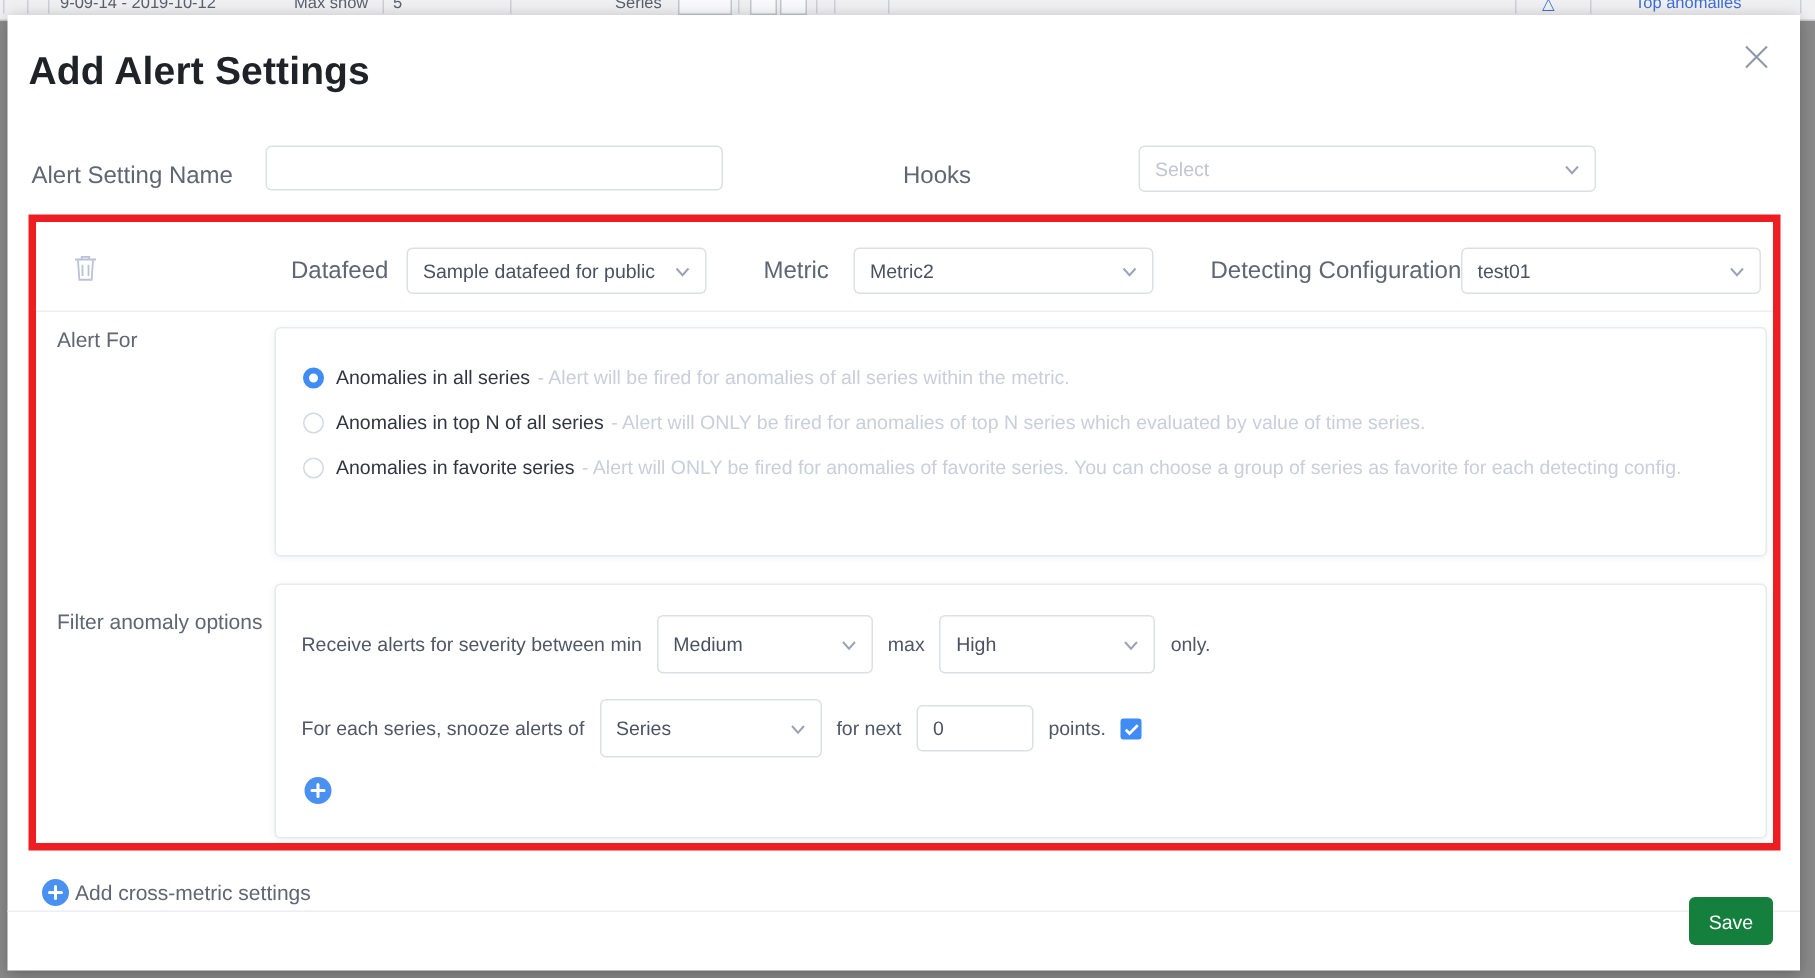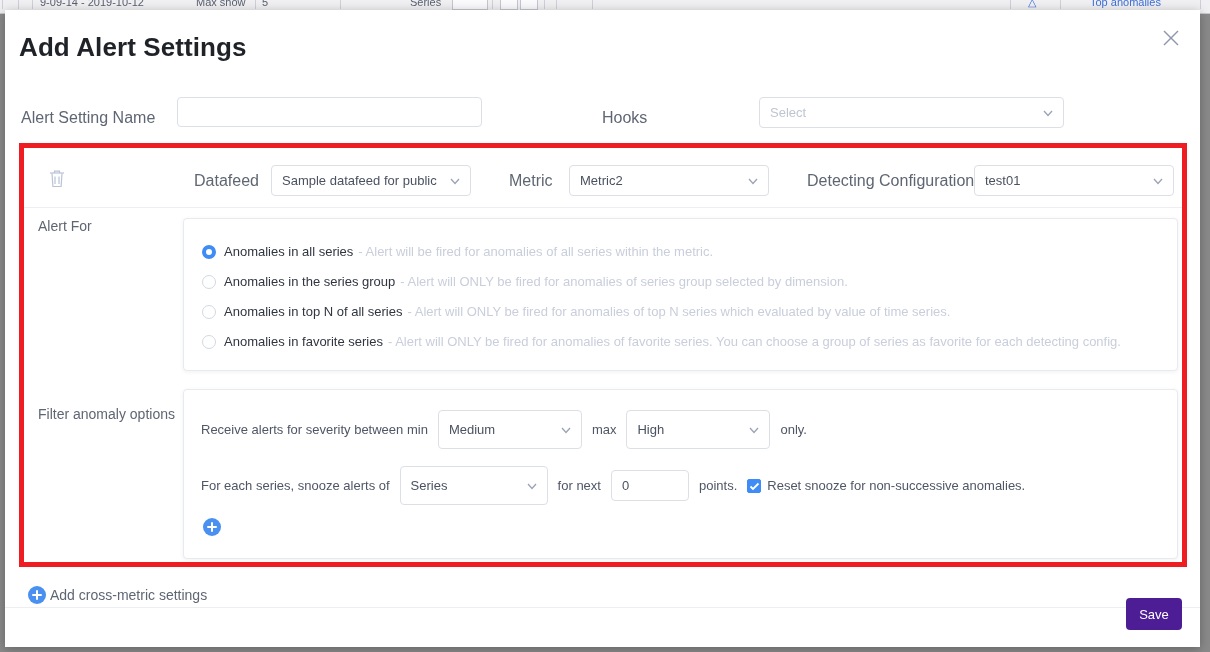--- a/index.html
+++ b/index.html
@@ -349,21 +349,21 @@
   .footer-sep {
     position: absolute;
     left: 0; top: 597px;
     width: 1195px; height: 1px;
     background: #eceef2;
   }
   .btn-save {
     position: absolute;
     right: 18px; top: 588px;
     width: 56px; height: 32px;
-    background: #4c1d95;
+    background: #15803d;
     color: #fff;
     border: none;
     border-radius: 4px;
     font-size: 13px;
     cursor: pointer;
     font-family: "Liberation Sans", sans-serif;
   }
 </style>
 </head>
 <body>
@@ -467,25 +467,20 @@
     <div class="lbl-alert-for">Alert For</div>
     <div class="panel panel-alert-for">
       <div class="radio-list">
 
         <div class="radio-item">
           <span class="radio-dot checked"></span>
           <span class="radio-label">Anomalies in all series</span>
           <span class="radio-desc">- Alert will be fired for anomalies of all series within the metric.</span>
         </div>
 
-        <div class="radio-item">
-          <span class="radio-dot"></span>
-          <span class="radio-label">Anomalies in the series group</span>
-          <span class="radio-desc">- Alert will ONLY be fired for anomalies of series group selected by dimension.</span>
-        </div>
 
         <div class="radio-item">
           <span class="radio-dot"></span>
           <span class="radio-label">Anomalies in top N of all series</span>
           <span class="radio-desc">- Alert will ONLY be fired for anomalies of top N series which evaluated by value of time series.</span>
         </div>
 
         <div class="radio-item">
           <span class="radio-dot"></span>
           <span class="radio-label">Anomalies in favorite series</span>
@@ -531,21 +526,20 @@
           </span>
         </span>
         <span class="txt">for next</span>
         <input class="num-input" type="text" value="0" style="">
         <span class="txt">points.</span>
         <span class="checkbox">
           <svg width="11" height="11" viewBox="0 0 11 11" fill="none" stroke="#ffffff" stroke-width="1.8">
             <polyline points="1.5,5.5 4,8 9.5,2.5"></polyline>
           </svg>
         </span>
-        <span class="txt">Reset snooze for non-successive anomalies.</span>
       </div>
 
     </div>
 
     <div class="add-row-btn">
       <span class="plus-circle"></span>
     </div>
 
     <div class="red-box"></div>
 

